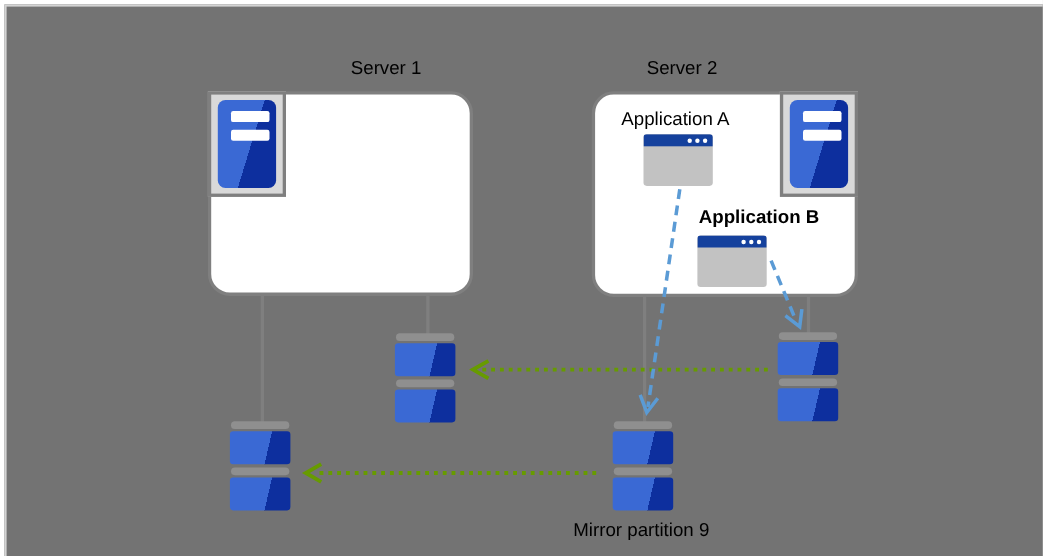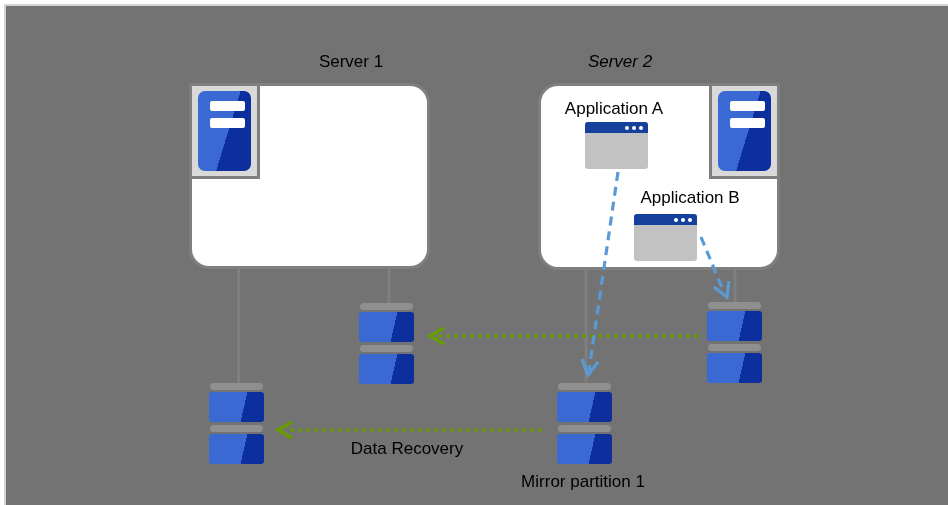--- a/index.html
+++ b/index.html
@@ -85,21 +85,21 @@
       <polyline points="592,356 582,369 576,353" stroke="var(--arrow-blue)" stroke-width="3.2" fill="none"></polyline>
     </g>
 
     <g>
       <path d="M695 231 L717 284" stroke="var(--arrow-blue)" stroke-width="3.2" stroke-dasharray="9 6" fill="none"></path>
       <polyline points="708,281 721,291 723,275" stroke="var(--arrow-blue)" stroke-width="3.2" fill="none"></polyline>
     </g>
   </svg>
 
   <div class="label" style="left:345px;top:46px;">Server 1</div>
-  <div class="label" style="left:614px;top:46px;font-style:italic;">Server 2</div>
+  <div class="label" style="left:614px;top:46px;">Server 2</div>
 
   <div class="server-icon" style="left:183px;top:77px;">
     <div class="tower">
       <div class="bar"></div>
         <div class="bar"></div>
     </div>
   </div>
   <div class="server-icon" style="left:703px;top:77px;">
     <div class="tower">
       <div class="bar"></div>
@@ -109,21 +109,21 @@
 
   <div class="label" style="left:608px;top:93px;">Application A</div>
   <div class="app-icon" style="left:579px;top:116px;">
     <div class="app-titlebar">
       <span class="dot"></span>
         <span class="dot"></span>
         <span class="dot"></span>
     </div>
   </div>
 
-  <div class="label" style="left:684px;top:182px;">Application B</div>
+  <div class="label" style="left:684px;top:182px;font-weight:bold;">Application B</div>
   <div class="app-icon" style="left:628px;top:208px;">
     <div class="app-titlebar">
       <span class="dot"></span>
         <span class="dot"></span>
         <span class="dot"></span>
     </div>
   </div>
 
   <div class="disk" style="left:203px;top:377px;">
     <div class="disk-cap"></div>
@@ -143,16 +143,15 @@
     <div class="disk-cap"></div>
       <div class="disk-platter"></div>
   </div>
   <div class="disk" style="left:701px;top:296px;">
     <div class="disk-cap"></div>
       <div class="disk-platter"></div>
     <div class="disk-cap"></div>
       <div class="disk-platter"></div>
   </div>
 
-  <div class="label" style="left:577px;top:466px;">Mirror partition 1</div>
-  <div class="label" style="left:401px;top:433px;">Data Recovery</div>
+  <div class="label" style="left:577px;top:466px;">Mirror partition 9</div>
 
 </div>
 
 </body></html>

